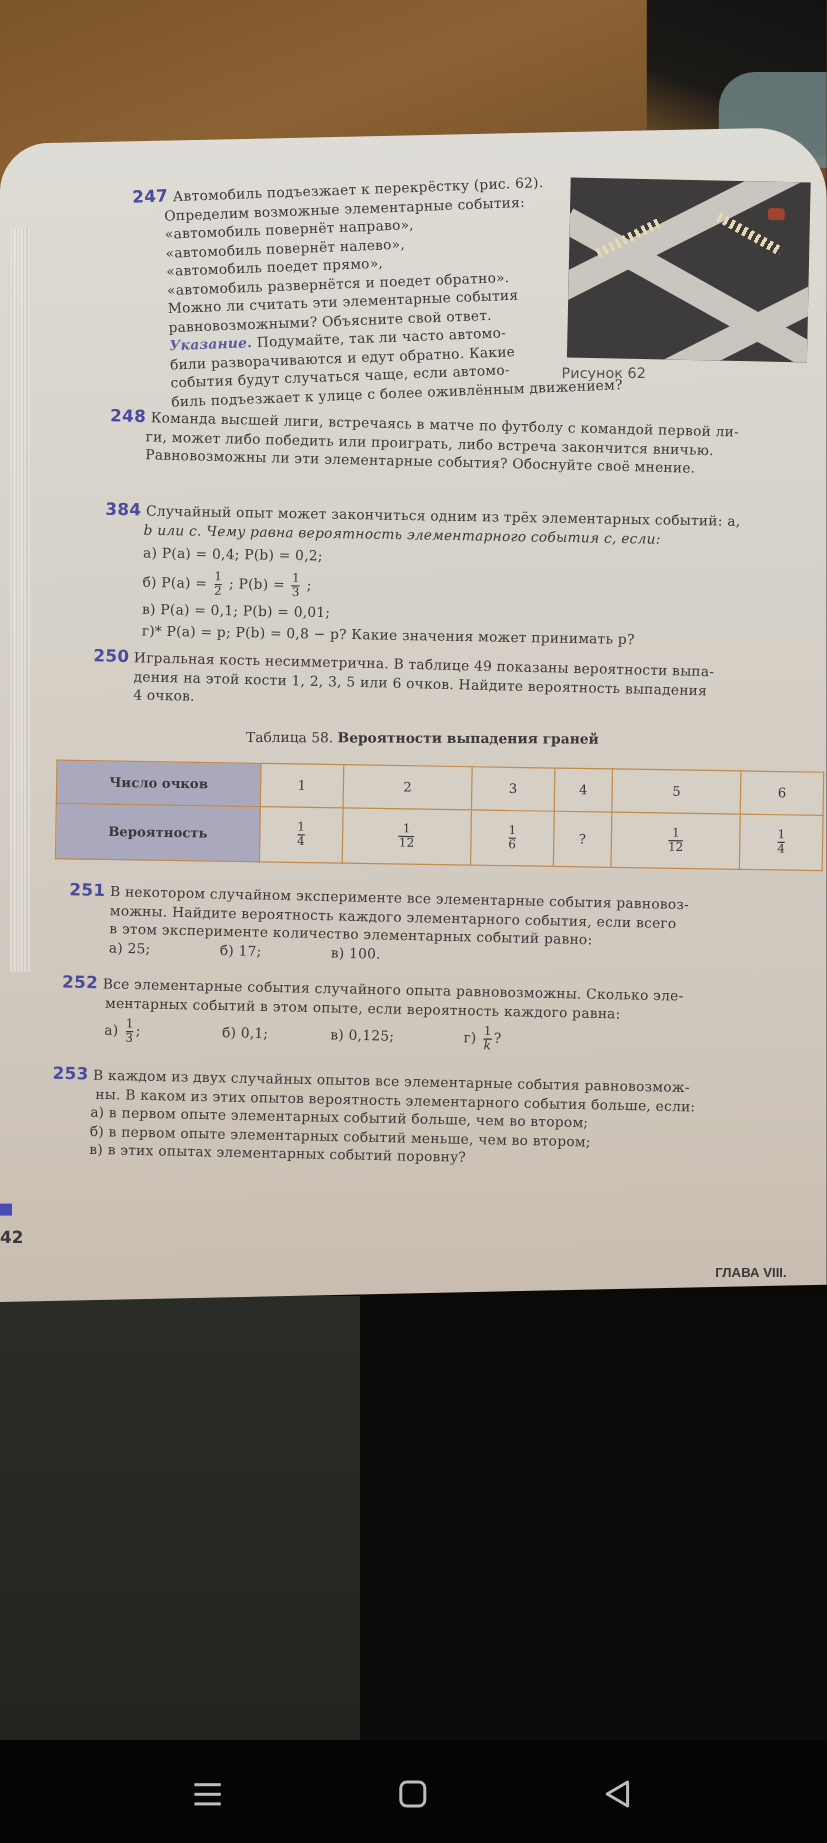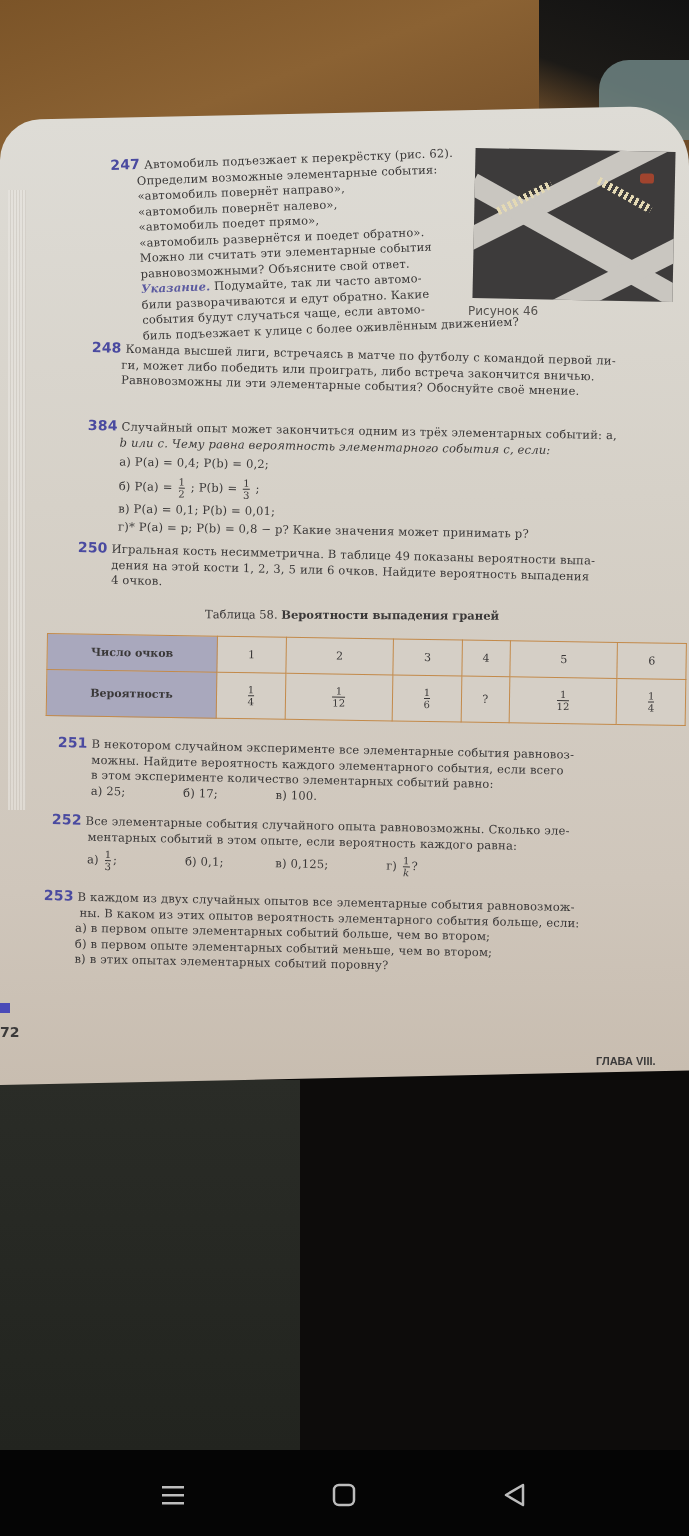--- a/index.html
+++ b/index.html
@@ -137,21 +137,21 @@
   </div>
 
   <div class="figure">
     <div class="road-h" style="left:-40px; top:20px; width:300px; height:22px; transform:rotate(-28deg);"></div>
     <div class="road-h" style="left:-20px; top:95px; width:300px; height:22px; transform:rotate(28deg);"></div>
     <div class="road-h" style="left:60px; top:120px; width:160px; height:22px; transform:rotate(-28deg);"></div>
     <div class="crosswalk" style="left:20px; top:45px; width:60px; height:8px; transform:rotate(-28deg);"></div>
     <div class="crosswalk" style="left:120px; top:40px; width:60px; height:8px; transform:rotate(28deg);"></div>
     <div class="car" style="left:165px; top:22px;"></div>
   </div>
-  <div class="fig-caption">Рисунок 46</div>
+  <div class="fig-caption">Рисунок 62</div>
 
   <div class="para" style="left:92px; top:340px; transform: rotate(1.4deg); transform-origin:left top;">
     <span class="line"><span class="num">248</span><span>Команда высшей лиги, встречаясь в матче по футболу с командой первой ли-</span></span>
     <span class="line" style="padding-left:30px">ги, может либо победить или проиграть, либо встреча закончится вничью.</span>
     <span class="line" style="padding-left:30px">Равновозможны ли эти элементарные события? Обоснуйте своё мнение.</span>
   </div>
 
   <div class="para" style="left:88px; top:418px; transform: rotate(1.0deg); transform-origin:left top;">
     <span class="line"><span class="num">384</span><span>Случайный опыт может закончиться одним из трёх элементарных событий: a,</span></span>
     <span class="line ital" style="padding-left:32px">b или c. Чему равна вероятность элементарного события c, если:</span>
@@ -268,21 +268,21 @@
 
   <div class="para" style="left:44px; top:888px; transform: rotate(1.2deg); transform-origin:left top;">
     <span class="line"><span class="num">253</span><span>В каждом из двух случайных опытов все элементарные события равновозмож-</span></span>
     <span class="line" style="padding-left:36px">ны. В каком из этих опытов вероятность элементарного события больше, если:</span>
     <span class="line" style="padding-left:32px"><span>а)</span> <span>в первом опыте элементарных событий больше, чем во втором;</span></span>
     <span class="line" style="padding-left:32px"><span>б)</span> <span>в первом опыте элементарных событий меньше, чем во втором;</span></span>
     <span class="line" style="padding-left:32px"><span>в)</span> <span>в этих опытах элементарных событий поровну?</span></span>
   </div>
 
   <div class="page-mark"></div>
-  <div class="page-number">72</div>
+  <div class="page-number">42</div>
   <div class="chapter">ГЛАВА VIII.</div>
 </div>
 
 <div class="navbar">
   <div class="nav-btn nav-menu">
     <svg width="26" height="24" viewBox="0 0 26 24">
       <rect x="2" y="3" width="22" height="2.5" fill="#bdbdbd"></rect>
       <rect x="2" y="11" width="22" height="2.5" fill="#bdbdbd"></rect>
       <rect x="2" y="19" width="22" height="2.5" fill="#bdbdbd"></rect>
     </svg>

